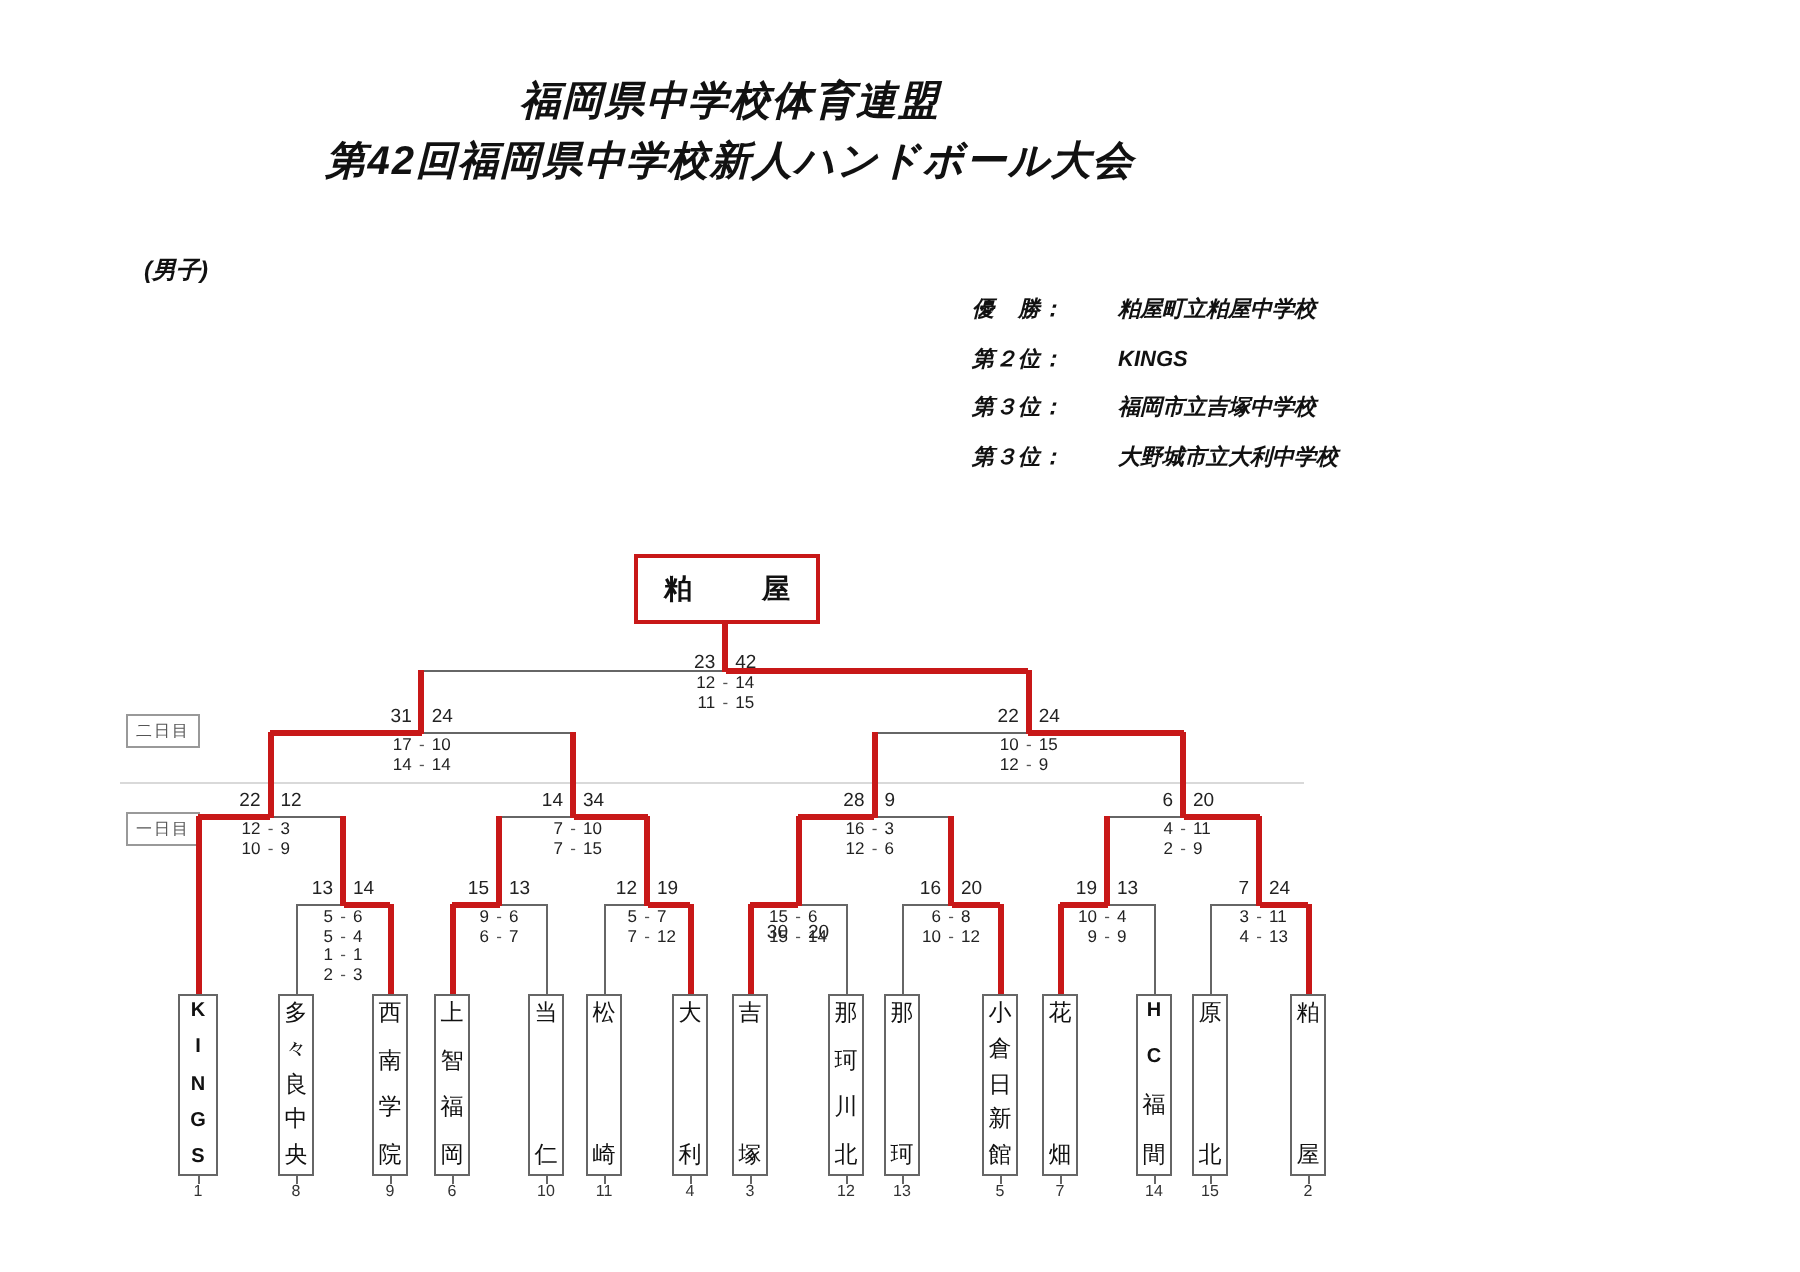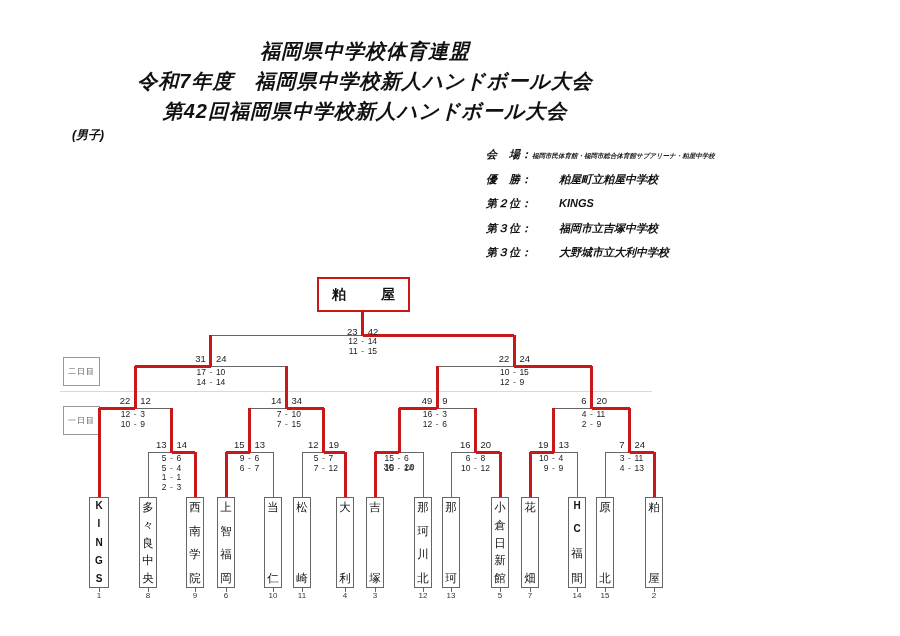--- a/index.html
+++ b/index.html
@@ -25,44 +25,39 @@
   .score-cell-r{width:29px;text-align:left;}
   .totals{font-size:9.5px;line-height:12px;}
   .halves{font-size:8.5px;line-height:9px;}
   .team-box{position:absolute;box-sizing:border-box;border:1px solid #666;background:#fff;
             display:flex;flex-direction:column;justify-content:space-between;align-items:center;
             padding:3px 0;}
   .team-char{font-size:11.5px;line-height:12px;font-weight:500;}
   .team-char.latin{font-size:10px;line-height:10px;font-weight:600;}
   .team-seed{position:absolute;width:20px;text-align:center;font-size:8px;color:#333;}
   .day-label{position:absolute;box-sizing:border-box;border:1px solid #999;color:#555;
-             width:37px;height:29px;display:flex;align-items:center;justify-content:center;
+             width:37px;height:17px;display:flex;align-items:center;justify-content:center;
              font-size:8px;letter-spacing:1px;background:#fff;}
   #champion-box{position:absolute;left:317px;top:277px;width:93px;height:35px;box-sizing:border-box;
                 border:2px solid #c81818;background:#fff;display:flex;align-items:center;
                 justify-content:space-between;padding:0 13px;font-size:14px;font-weight:600;}
   #separator{position:absolute;left:60px;top:391px;width:592px;height:1px;background:#d9d9d9;}
 </style>
 </head>
 <body>
 
 <div id="page">
 
   <div class="abs" id="title-block">
     <div>福岡県中学校体育連盟</div>
-    <div>令和7年度　福岡県中学校新人ハンドボール大会</div>
     <div>第42回福岡県中学校新人ハンドボール大会</div>
   </div>
   <div class="abs" id="division">(男子)</div>
 
   <div class="abs" id="info">
-    <div class="info-row">
-      <span class="info-label">会　場：</span>
-      <span class="venue-small">福岡市民体育館・福岡市総合体育館サブアリーナ・粕屋中学校</span>
-    </div>
     <div id="result-rows">
         <div class="info-row">
           <span class="info-label">優　勝：</span>
           <span class="info-value">粕屋町立粕屋中学校</span>
         </div>
         <div class="info-row">
           <span class="info-label">第２位：</span>
           <span class="info-value">KINGS</span>
         </div>
         <div class="info-row">
@@ -265,21 +260,21 @@
       <div class="score-row halves" style="left: 252.5px; top: 419.6px; width: 68px;">
         <span class="score-cell-l">7</span>
         <span class="score-cell-c">-</span>
         <span class="score-cell-r">15</span>
       </div>
       <div class="bline" style="left: 399px; top: 408px; width: 76.5px; height: 1px; background: rgb(102, 102, 102);"></div>
       <div class="bline" style="left: 399px; top: 407px; width: 38.25px; height: 3px; background: rgb(200, 24, 24);"></div>
       <div class="bline" style="left: 397.5px; top: 408px; width: 3px; height: 45px; background: rgb(200, 24, 24);"></div>
       <div class="bline" style="left: 474px; top: 408px; width: 3px; height: 45px; background: rgb(200, 24, 24);"></div>
       <div class="score-row totals" style="left: 403.25px; top: 395px; width: 68px;">
-        <span class="score-cell-l">49</span>
+        <span class="score-cell-l">28</span>
         <span class="score-cell-c"></span>
         <span class="score-cell-r">9</span>
       </div>
       <div class="score-row halves" style="left: 403.25px; top: 410px; width: 68px;">
         <span class="score-cell-l">16</span>
         <span class="score-cell-c">-</span>
         <span class="score-cell-r">3</span>
       </div>
       <div class="score-row halves" style="left: 403.25px; top: 419.6px; width: 68px;">
         <span class="score-cell-l">12</span>

